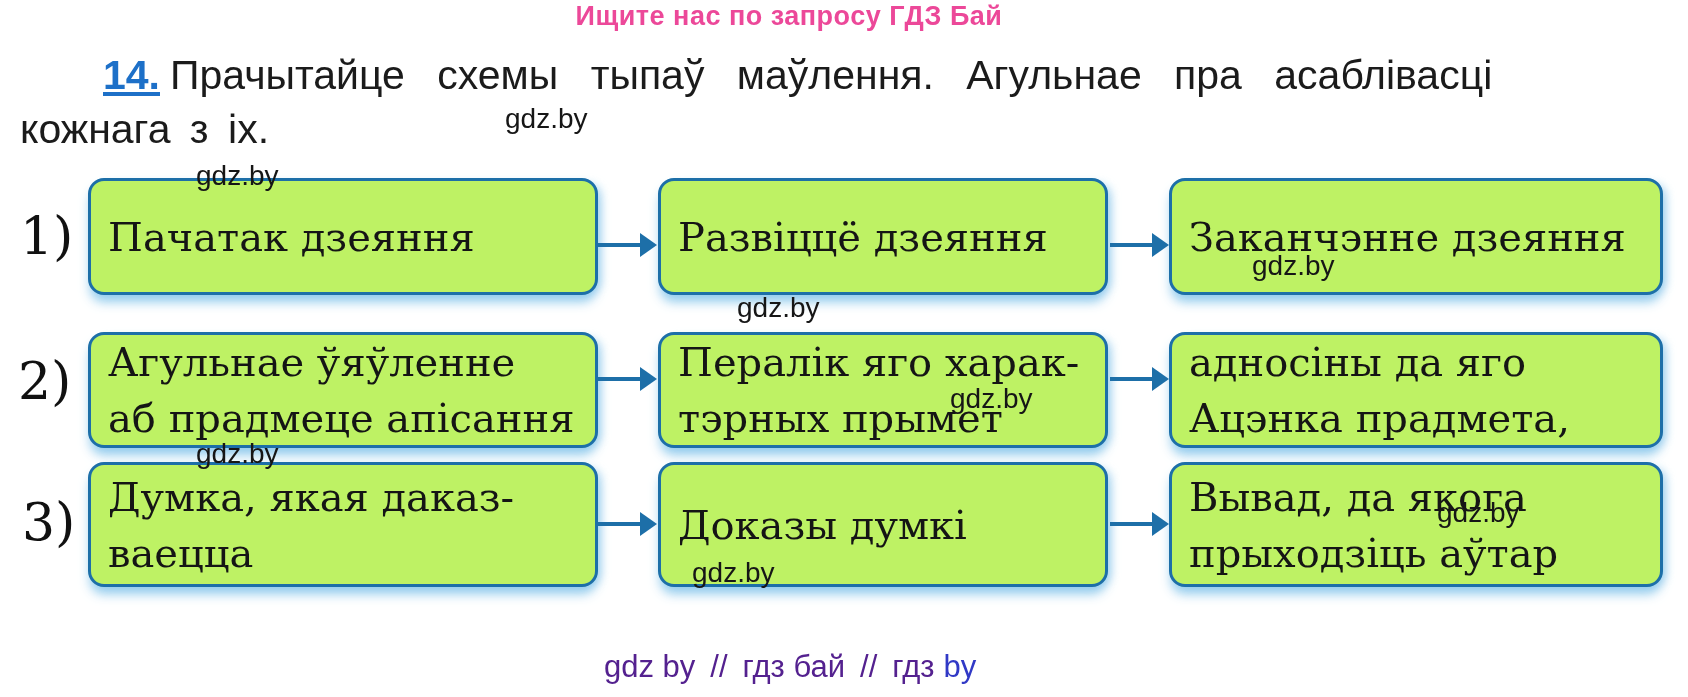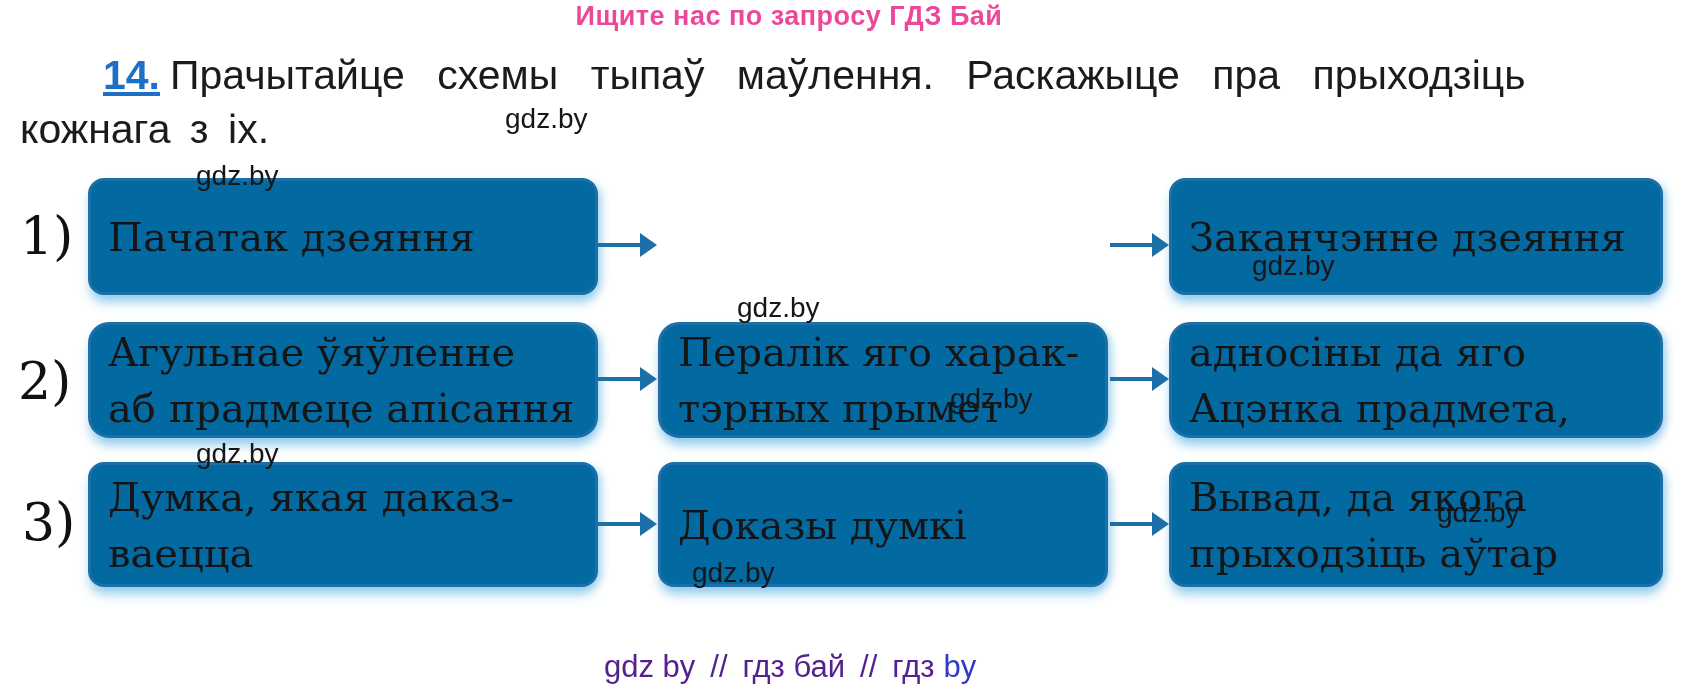--- a/index.html
+++ b/index.html
@@ -19,21 +19,21 @@
   .task-l2 {
     position:absolute; left:20px; top:106px; white-space:nowrap;
     font-size:41px; color:#1b1b1b; word-spacing:8px;text-align:center;
   }
   .rowlabel {
     position:absolute; font-family:"DejaVu Serif", serif;
     font-size:52px; color:#111111;
   }
   .box {
     position:absolute; box-sizing:border-box;
-    border:3px solid #1d6fa8; border-radius:16px; background:#0369a1;
+    border:3px solid #1d6fa8; border-radius:16px; background:#bef264;
     box-shadow: 0 9px 11px -2px rgba(136,198,235,0.9),
                 7px 2px 10px -4px rgba(136,198,235,0.65);
     display:flex; flex-direction:column; justify-content:center;
     padding-left:17px; padding-right:6px;
     font-family:"DejaVu Serif", serif; font-size:40px; line-height:56px;
     color:#151515;
   }
   .bl { white-space:nowrap; }
   .arrow { position:absolute; height:4px; background:#1d6fa8; }
   .arrow::after {
@@ -48,49 +48,52 @@
   .footer {
     position:absolute; top:649px; left:604px; white-space:nowrap;
     font-size:31px; color:#54218f;
   }
   .footer .sep { margin:0 15px; }
   .footer .gap { margin-left:9px; }
   .footer .by-blue { color:#3139c6; }
 
   
   .r1 { top:178px; height:117px; }
-  .r2 { top:322px; height:116px;border-radius:21px; }
+  .r2 { top:332px; height:116px; }
   .r3 { top:462px; height:125px; }
   .c1 { left:88px;  width:510px; }
   .c2 { left:658px; width:450px; }
   .c3 { left:1169px; width:494px; }
   .a1 { left:597px;  width:44px; }
   .a2 { left:1110px; width:43px; }
   .ar1 { top:243px; }
   .ar2 { top:377px; }
   .ar3 { top:522px; }
 </style>
 </head>
 <body>
 
 <div class="page">
 
   <div class="promo">Ищите нас по запросу ГДЗ Бай</div>
 
   <div class="task-l1">
-    <span class="task-num">14.</span><span>Прачытайце схемы тыпаў маўлення. Раскажыце пра прыходзіць</span>
+    <span class="task-num">14.</span><span>Прачытайце схемы тыпаў маўлення. Агульнае пра асаблівасці</span>
   </div>
   <div class="task-l2">кожнага з іх.</div>
 
   <div class="rowlabel" style="left:20px; top:206px;">1)</div>
   <div class="rowlabel" style="left:18px; top:351px;">2)</div>
   <div class="rowlabel" style="left:22px; top:492px;">3)</div>
 
   <div class="box r1 c1">
     <div class="bl">Пачатак дзеяння</div>
+  </div>
+  <div class="box r1 c2">
+    <div class="bl">Развіццё дзеяння</div>
   </div>
   <div class="box r1 c3">
     <div class="bl">Заканчэнне дзеяння</div>
   </div>
   <div class="arrow a1 ar1"></div>
   <div class="arrow a2 ar1"></div>
 
   <div class="box r2 c1">
     <div class="bl">Агульнае ўяўленне</div>
     <div class="bl">аб прадмеце апісання</div>

